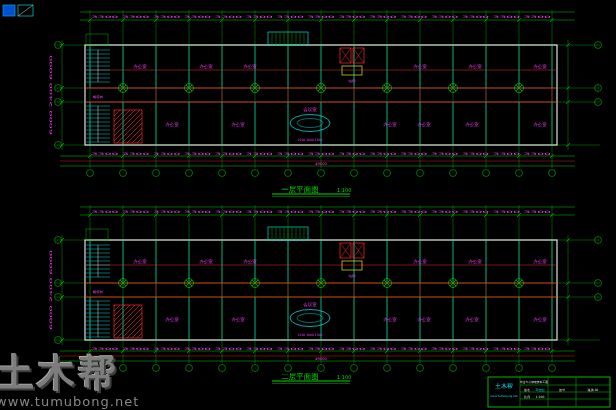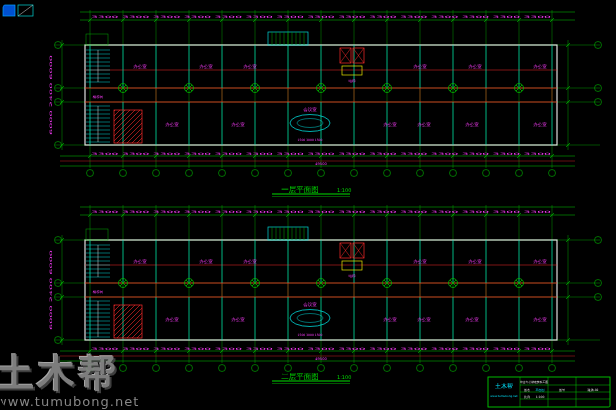--- a/index.html
+++ b/index.html
@@ -1,17 +1,17 @@
 <!DOCTYPE html>
 <html><head>
 <meta charset="utf-8">
 <style>
   html,body{margin:0;padding:0;background:#000;}
   .canvas{position:relative;width:616px;height:410px;background:#000;overflow:hidden;
-          font-family:"DejaVu Sans",sans-serif;border-radius:15px;}
+          font-family:"DejaVu Sans",sans-serif;}
   .canvas svg{position:absolute;left:0;top:0;}
   svg text{font-family:"DejaVu Sans",sans-serif;}
   .watermark{position:absolute;left:-4px;bottom:2px;color:#8f8f8f;opacity:.88;z-index:5;
              pointer-events:none;line-height:1;}
   .watermark .brand{font-size:38px;font-weight:bold;letter-spacing:3px;
                     text-shadow:2px 2px 0 #474747,-1px -1px 0 #bdbdbd;}
   .watermark .url{font-size:13px;margin-top:3px;letter-spacing:1px;color:#9a9a9a;}
 </style>
 </head>
 <body>

